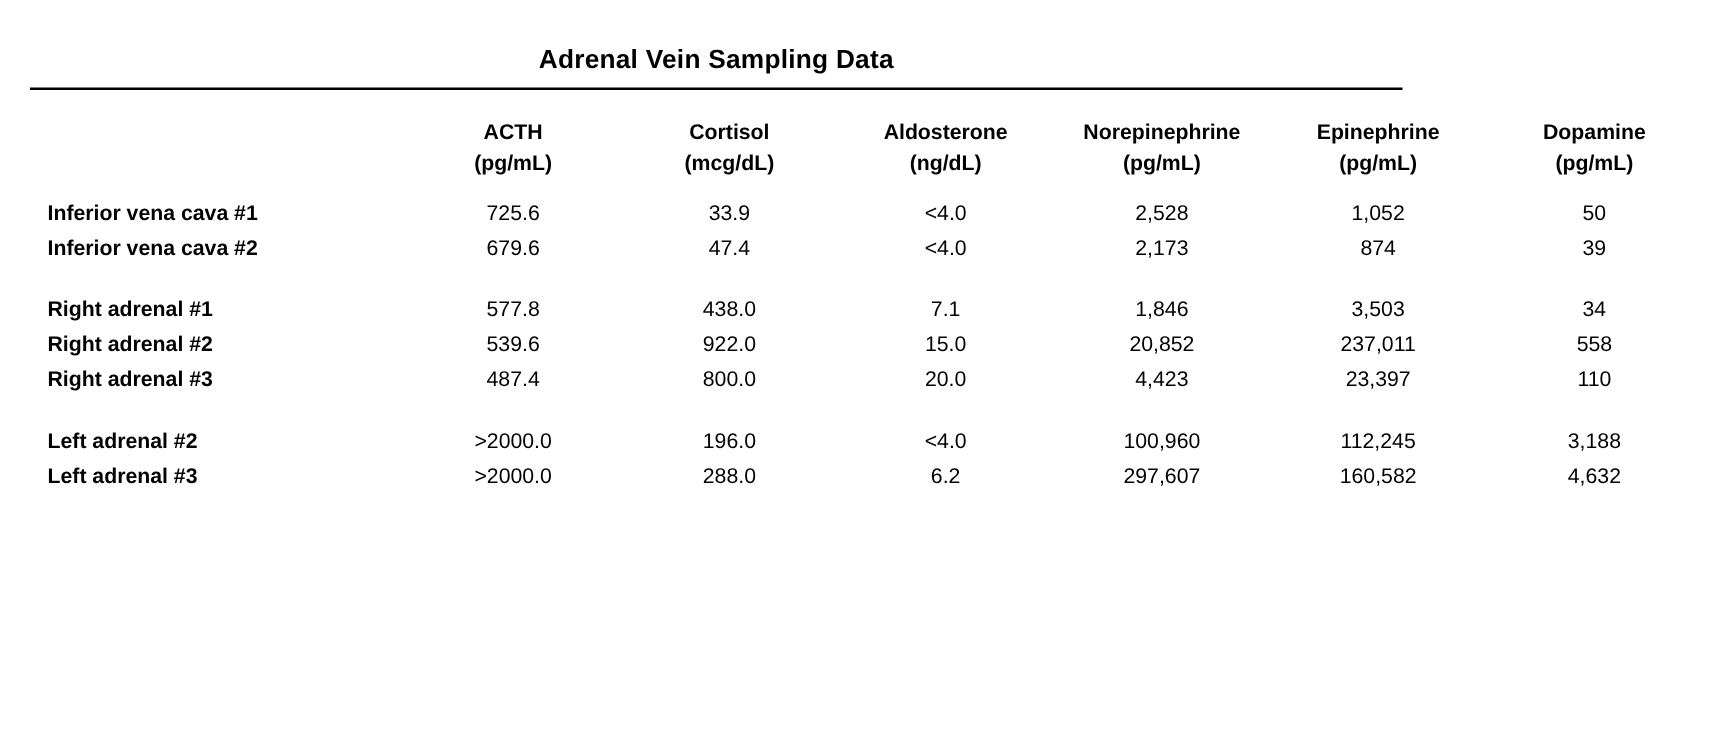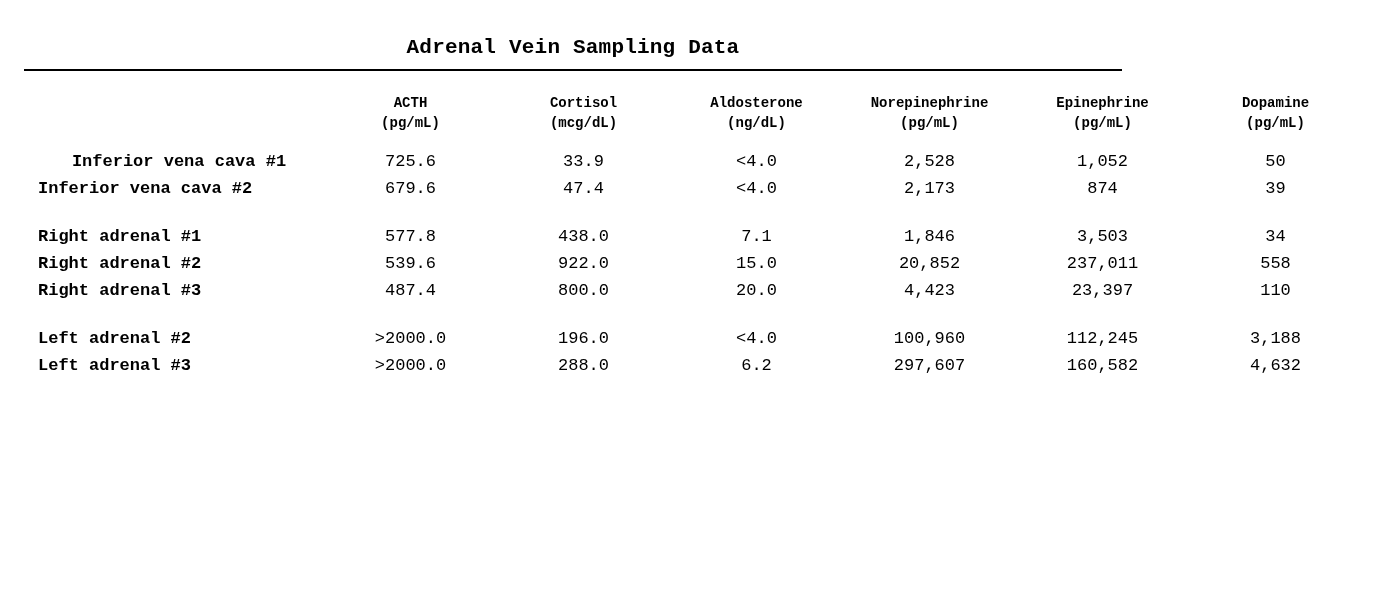--- a/index.html
+++ b/index.html
@@ -12,21 +12,20 @@
     height: 605px;
     font-family: "Liberation Sans", sans-serif;
     color: #000000;
     overflow: hidden;
   }
   .page {
     position: relative;
     width: 1146px;
     height: 605px;
     box-sizing: border-box;
-    font-family: Liberation Mono, monospace;
   }
   .table-title {
     text-align: center;
     font-weight: bold;
     font-size: 21px;
     letter-spacing: 0.2px;
     padding-top: 36px;
     padding-bottom: 10px;
   }
   .rule {
@@ -37,21 +36,21 @@
   table.avs {
     border-collapse: collapse;
     width: 1338px;
     margin: 0 24px;
     table-layout: fixed;
   }
   table.avs col.label { width: 300px; }
   table.avs col.num { width: 173px; }
   th.colhead {
     font-weight: bold;
-    font-size: 14px;
+    font-size: 17px;
     vertical-align: bottom;
     padding: 22px 4px 6px 4px;
     line-height: 1.45;
   }
   th.colhead .unit {
     display: block;
     font-weight: bold;
   }
   th.blankhead {
     padding: 0;
@@ -67,21 +66,21 @@
     font-size: 17px;
     text-align: center;
     padding: 4px 4px;
   }
   tr.spacer td {
     height: 21px;
     padding: 0;
     font-size: 0;
     line-height: 0;
   }
-  tr.firstdata td { padding-top: 12px; text-align: center; }
+  tr.firstdata td { padding-top: 12px; }
 </style>
 </head>
 <body>
 
 <div class="page">
 
   <div class="table-title">Adrenal Vein Sampling Data</div>
 
   <div class="rule"></div>
 

